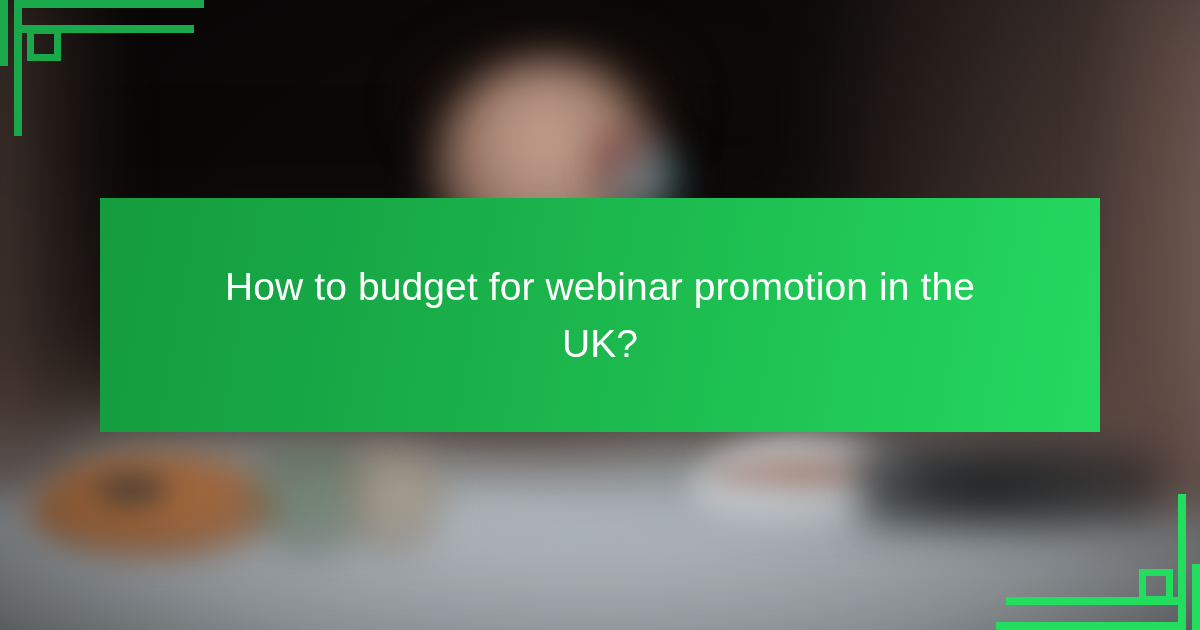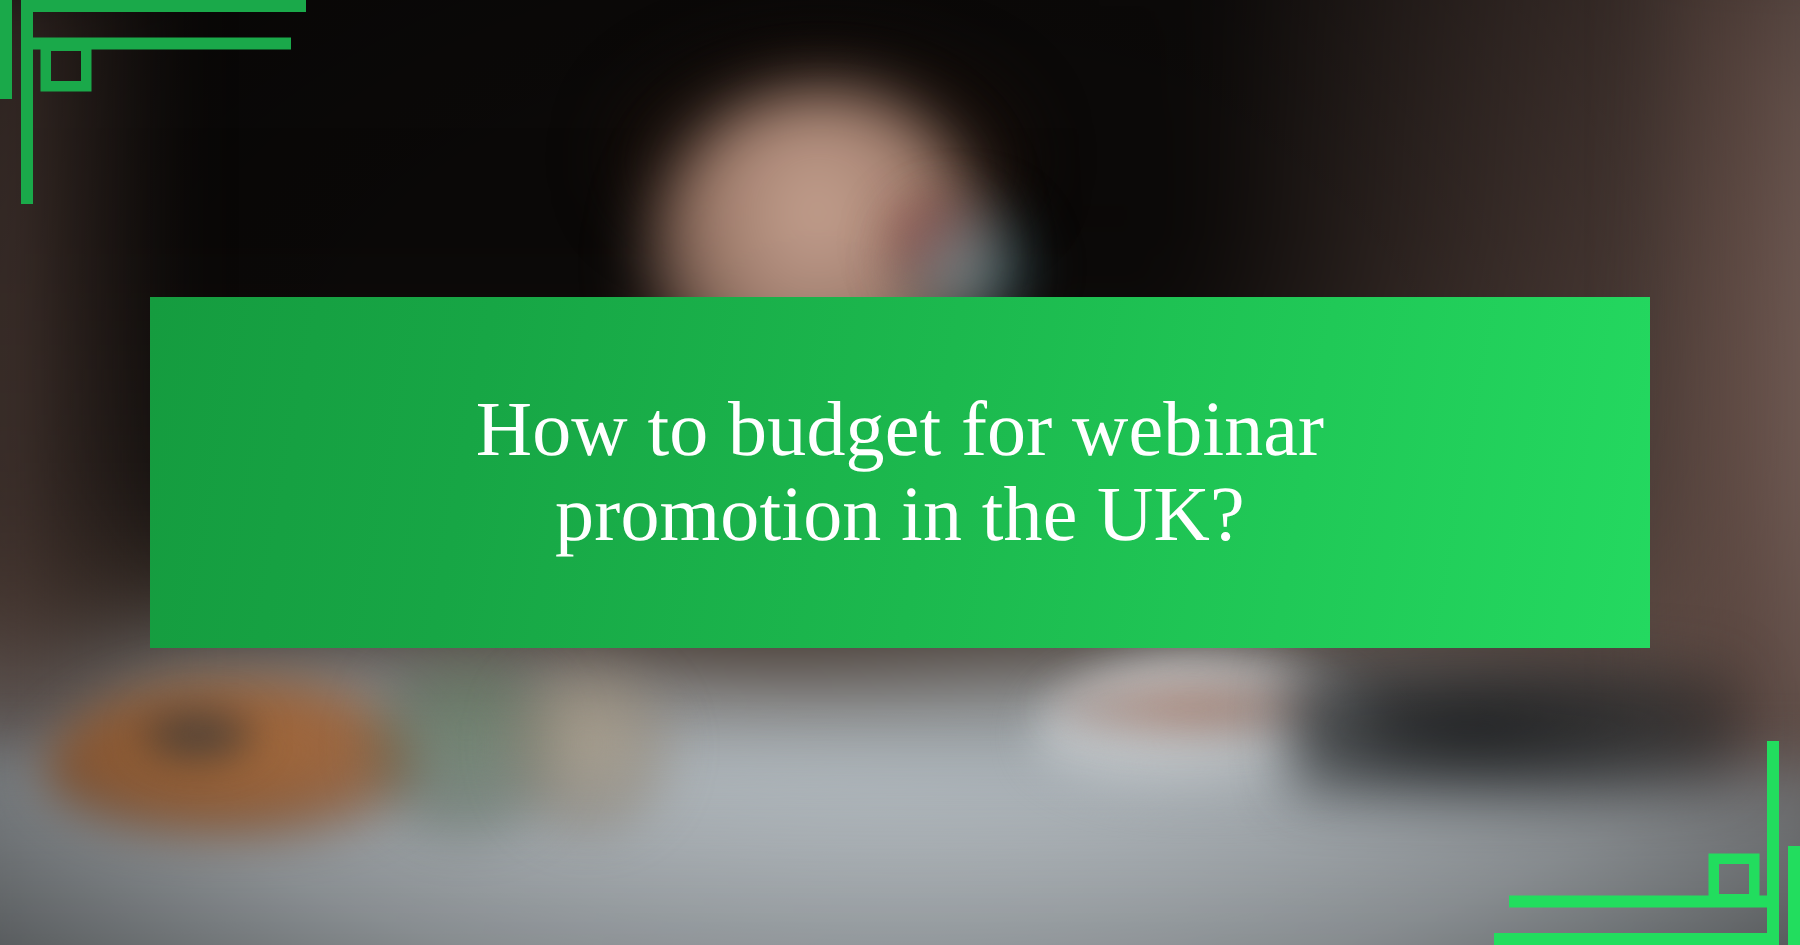--- a/index.html
+++ b/index.html
@@ -198,22 +198,22 @@
     background: linear-gradient(100deg, #159c3f 0%, #17a645 22%, #1cb94e 52%, #20c957 76%, #24d960 100%);
     display: flex;
     align-items: center;
     justify-content: center;
   }
   #title-text {
     margin: 0;
     width: 790px;
     text-align: center;
     color: #ffffff;
-    font-family: Liberation Serif, serif;
-    font-size: 52px;
+    font-family: Liberation Sans, sans-serif;
+    font-size: 39px;
     font-weight: 400;
     line-height: 57px;
     letter-spacing: 0.1px;
   }
 </style>
 </head>
 <body>
 
 <div id="canvas">
 

